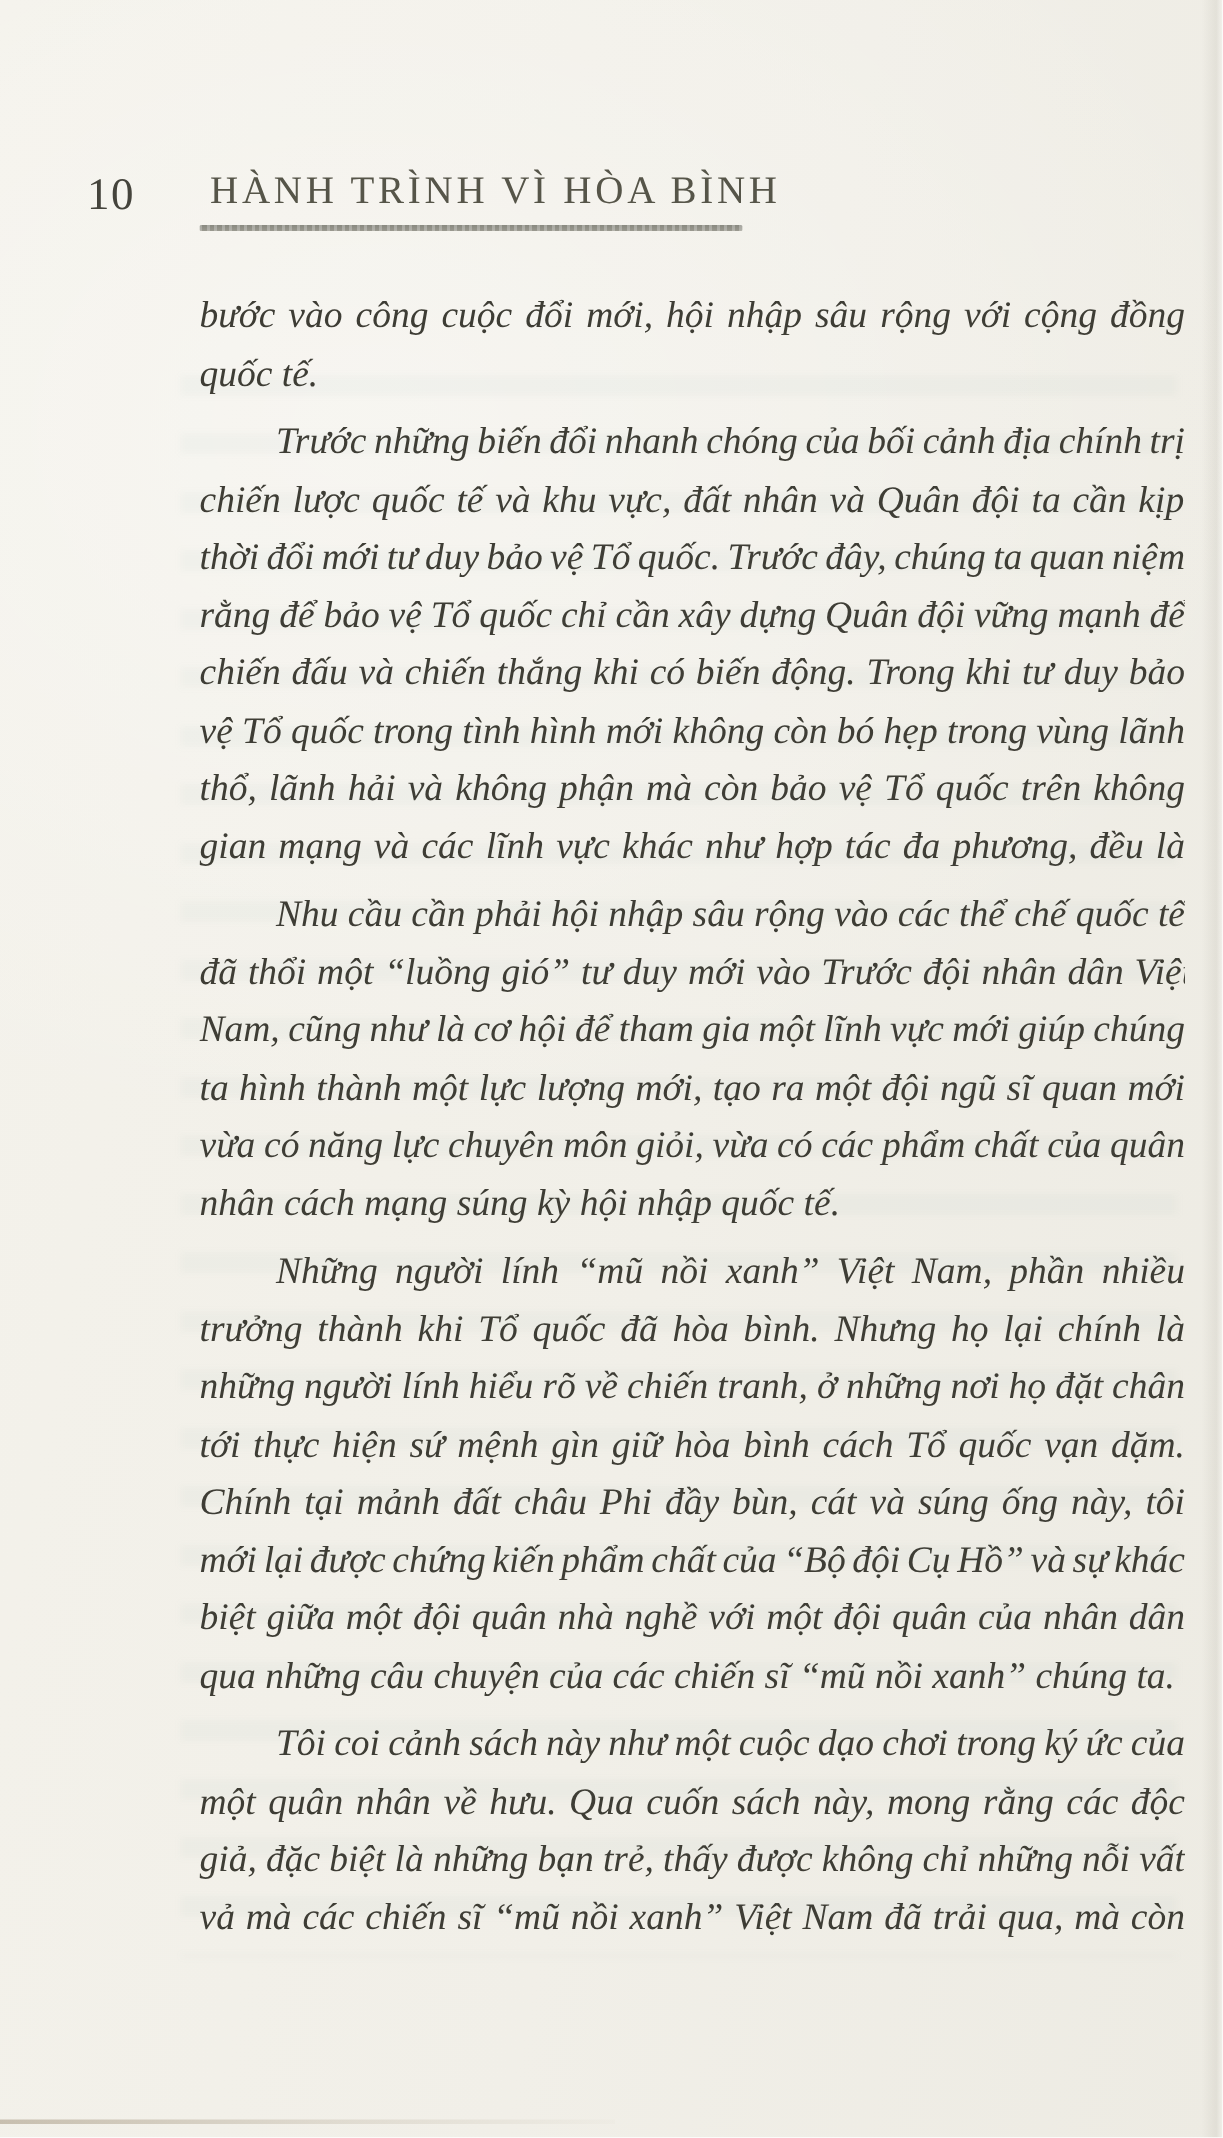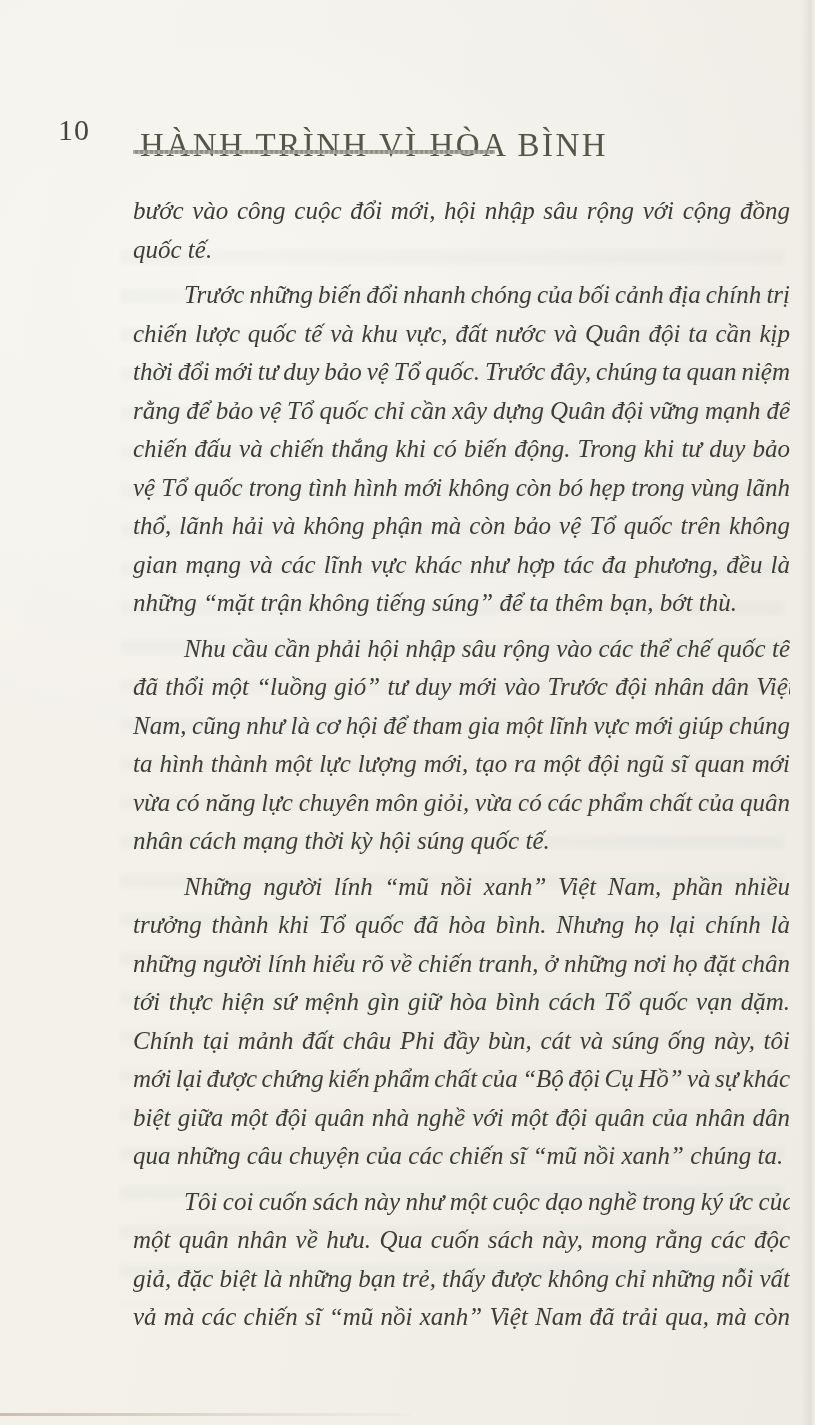--- a/index.html
+++ b/index.html
@@ -49,22 +49,22 @@
   
   .pagenum {
     position: absolute;
     left: 58px; top: 113px;
     font-size: 30px;
     color: #45443c;
     letter-spacing: 1px;
   }
   .running-title {
     position: absolute;
-    left: 140px; top: 127px;
-    font-size: 33px;
+    left: 140px; top: 112px;
+    font-size: 26px;
     letter-spacing: 2.5px;
     color: #565549;
     white-space: nowrap;
   }
   .header-rule {
     position: absolute;
     left: 133px; top: 150px;
     width: 362px; height: 4px;
     background:
       repeating-linear-gradient(to right, rgba(255,255,255,0.25) 0 2px, rgba(0,0,0,0) 2px 5px),
@@ -104,49 +104,48 @@
 
   <div class="header-rule"></div>
 
   <div class="body-text">
       <div class="paragraph">
         <div class="line just"><span style="word-spacing: 2.42578px; text-align: center;">bước vào công cuộc đổi mới, hội nhập sâu rộng với cộng đồng</span></div>
         <div class="line"><span>quốc tế.</span></div>
       </div>
       <div class="paragraph">
         <div class="line indent just"><span style="word-spacing: -1.18608px;">Trước những biến đổi nhanh chóng của bối cảnh địa chính trị</span></div>
-        <div class="line just"><span style="word-spacing: 1.58817px;">chiến lược quốc tế và khu vực, đất nước và Quân đội ta cần kịp</span></div>
+        <div class="line just"><span style="word-spacing: 1.58817px;">chiến lược quốc tế và khu vực, đất nhân và Quân đội ta cần kịp</span></div>
         <div class="line just"><span style="word-spacing: -1.32701px;">thời đổi mới tư duy bảo vệ Tổ quốc. Trước đây, chúng ta quan niệm</span></div>
         <div class="line just"><span style="word-spacing: -0.348214px;">rằng để bảo vệ Tổ quốc chỉ cần xây dựng Quân đội vững mạnh để</span></div>
         <div class="line just"><span style="word-spacing: 0.957933px;">chiến đấu và chiến thắng khi có biến động. Trong khi tư duy bảo</span></div>
         <div class="line just"><span style="word-spacing: -0.0733173px;">vệ Tổ quốc trong tình hình mới không còn bó hẹp trong vùng lãnh</span></div>
         <div class="line just"><span style="word-spacing: 1.82692px;">thổ, lãnh hải và không phận mà còn bảo vệ Tổ quốc trên không</span></div>
         <div class="line just"><span style="word-spacing: 1.86538px;">gian mạng và các lĩnh vực khác như hợp tác đa phương, đều là</span></div>
-        <div class="line"><span>những “mặt trận không tiếng súng” để ta thêm bạn, bớt thù.</span></div>
       </div>
       <div class="paragraph">
         <div class="line indent just"><span style="word-spacing: -0.0108173px;">Nhu cầu cần phải hội nhập sâu rộng vào các thể chế quốc tế</span></div>
         <div class="line just"><span style="word-spacing: 1.00962px;">đã thổi một “luồng gió” tư duy mới vào Trước đội nhân dân Việt</span></div>
         <div class="line just"><span style="word-spacing: -0.620536px;">Nam, cũng như là cơ hội để tham gia một lĩnh vực mới giúp chúng</span></div>
         <div class="line just"><span style="word-spacing: 0.702009px;">ta hình thành một lực lượng mới, tạo ra một đội ngũ sĩ quan mới</span></div>
         <div class="line just"><span style="word-spacing: -0.457933px;">vừa có năng lực chuyên môn giỏi, vừa có các phẩm chất của quân</span></div>
-        <div class="line"><span>nhân cách mạng thời kỳ hội súng quốc tế.</span></div>
+        <div class="line"><span>nhân cách mạng súng kỳ hội nhập quốc tế.</span></div>
       </div>
       <div class="paragraph">
         <div class="line indent just"><span style="word-spacing: 5.31076px; margin-top: 36px;">Những người lính “mũ nồi xanh” Việt Nam, phần nhiều</span></div>
         <div class="line just"><span style="word-spacing: 3.6224px;">trưởng thành khi Tổ quốc đã hòa bình. Nhưng họ lại chính là</span></div>
         <div class="line just"><span style="word-spacing: -0.234375px;">những người lính hiểu rõ về chiến tranh, ở những nơi họ đặt chân</span></div>
         <div class="line just"><span style="word-spacing: 2.24639px;">tới thực hiện sứ mệnh gìn giữ hòa bình cách Tổ quốc vạn dặm.</span></div>
         <div class="line just"><span style="word-spacing: 2.41106px;">Chính tại mảnh đất châu Phi đầy bùn, cát và súng ống này, tôi</span></div>
         <div class="line just"><span style="word-spacing: -1.84152px;">mới lại được chứng kiến phẩm chất của “Bộ đội Cụ Hồ” và sự khác</span></div>
         <div class="line just"><span style="word-spacing: 0.977163px;">biệt giữa một đội quân nhà nghề với một đội quân của nhân dân</span></div>
         <div class="line"><span>qua những câu chuyện của các chiến sĩ “mũ nồi xanh” chúng ta.</span></div>
       </div>
       <div class="paragraph">
-        <div class="line indent just"><span style="word-spacing: -0.81851px;">Tôi coi cuốn sách này như một cuộc dạo nghề trong ký ức của</span></div>
+        <div class="line indent just"><span style="word-spacing: -0.81851px;">Tôi coi cảnh sách này như một cuộc dạo chơi trong ký ức của</span></div>
         <div class="line just"><span style="word-spacing: 2.11719px;">một quân nhân về hưu. Qua cuốn sách này, mong rằng các độc</span></div>
         <div class="line just"><span style="word-spacing: -0.155048px;">giả, đặc biệt là những bạn trẻ, thấy được không chỉ những nỗi vất</span></div>
         <div class="line just"><span style="word-spacing: 0.984375px;">vả mà các chiến sĩ “mũ nồi xanh” Việt Nam đã trải qua, mà còn</span></div>
       </div>
     </div>
 
   <div class="right-edge-shadow"></div>
   <div class="bottom-edge-line"></div>
 </div>
 

